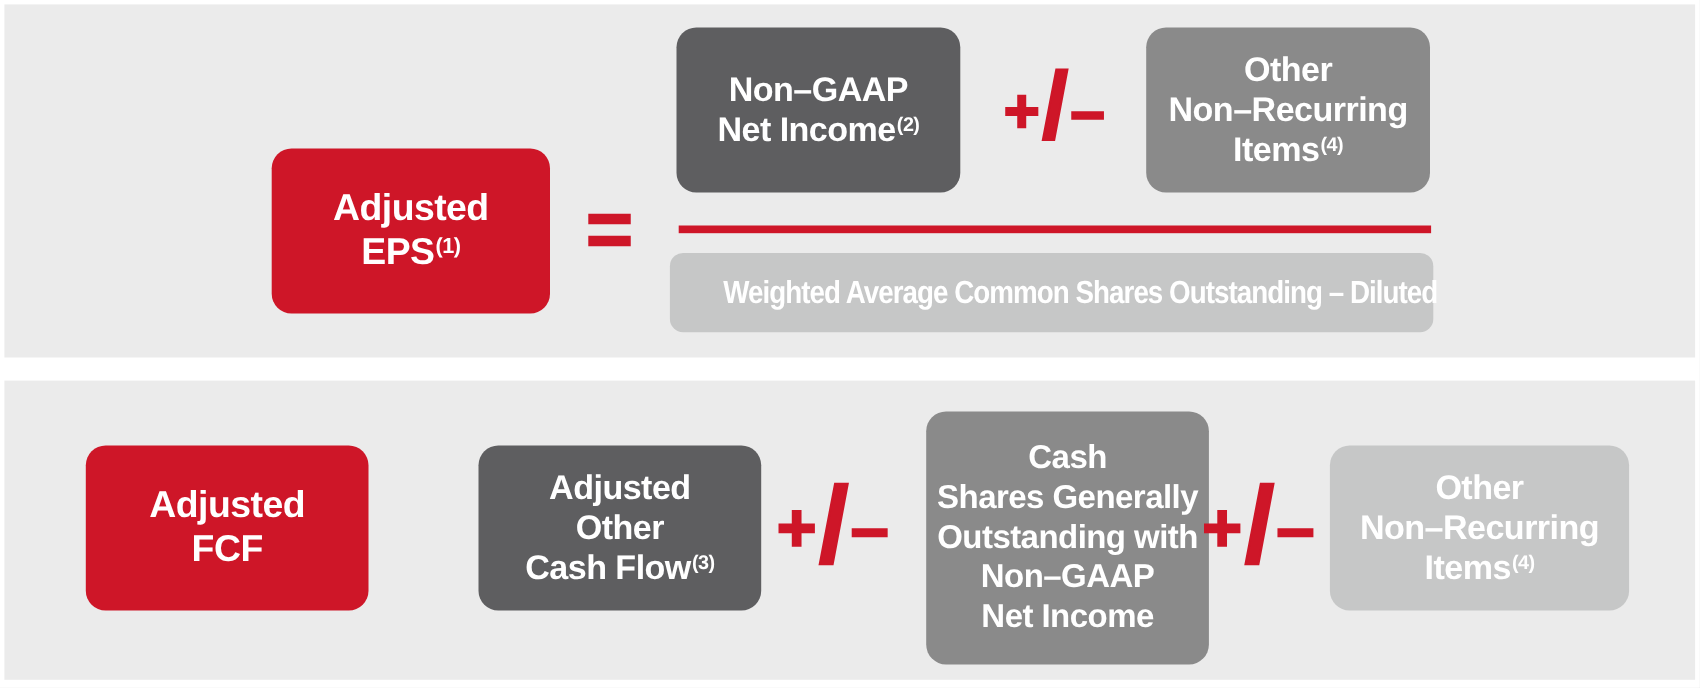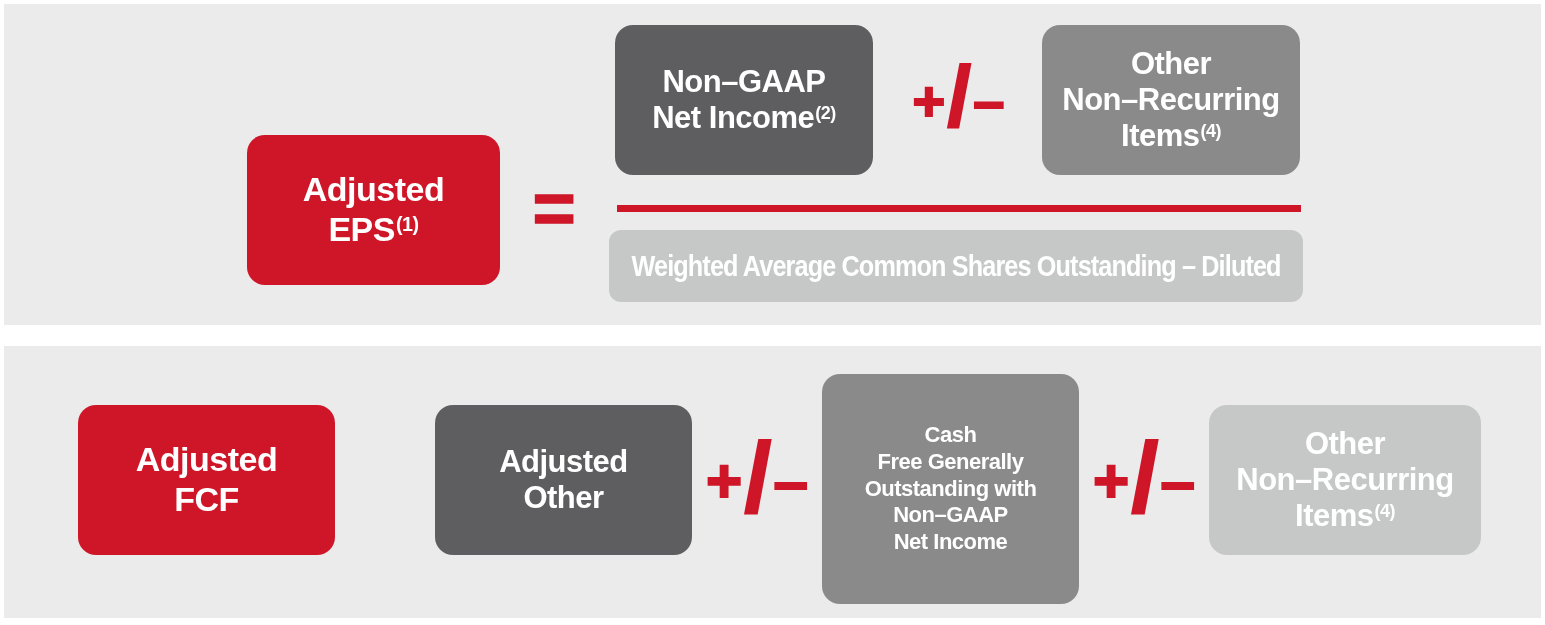--- a/index.html
+++ b/index.html
@@ -29,21 +29,21 @@
     text-align: center;
   }
   .box .ln { line-height: 1.17; white-space: nowrap; }
   .red   { background: #ce1628; }
   .dark  { background: #5e5e60; }
   .mid   { background: #8a8a8a; }
   .light { background: #c6c7c7; }
 
   .f34 { font-size: 34px; }
   .f31 { font-size: 31px; }
-  .f30 { font-size: 22px; }
+  .f30 { font-size: 30px; margin-left: 20px; }
 
   .sup {
     font-size: 0.58em;
     position: relative;
     top: -0.5em;
     margin-left: 1px;
     letter-spacing: -0.5px;
   }
 
   .eq {
@@ -81,21 +81,20 @@
 
   .denom {
     position: absolute;
     left: 605px; top: 226px; width: 694px; height: 72px;
     border-radius: 12px;
     background: #c6c7c7;
     color: #ffffff;
     font-weight: bold;
     display: flex;
     align-items: center;
-    justify-content: center;
   }
   .denom .ln {
     font-size: 29px;
     letter-spacing: -1px;
     white-space: nowrap;
     display: inline-block;
     transform: scaleX(0.87);
   }
 
   
@@ -152,31 +151,32 @@
 <div class="panel" id="panel-bottom">
 
   <div class="box red f34 box-fcf">
     <div class="ln">Adjusted</div>
     <div class="ln">FCF</div>
   </div>
 
   <div class="box dark f31 box-afcf">
     <div class="ln">Adjusted</div>
     <div class="ln">Other</div>
+    <div class="ln"><span>Cash Flow</span><span class="sup">(3)</span></div>
   </div>
 
   <div class="op op-lg op-b1">
     <span class="plus">+</span>
     <span class="slash">/</span>
     <span class="minus">–</span>
   </div>
 
   <div class="box mid f30 box-recon">
     <div class="ln">Cash</div>
-    <div class="ln">Free Generally</div>
+    <div class="ln">Shares Generally</div>
     <div class="ln">Outstanding with</div>
     <div class="ln">Non–GAAP</div>
     <div class="ln">Net Income</div>
   </div>
 
   <div class="op op-lg op-b2">
     <span class="plus">+</span>
     <span class="slash">/</span>
     <span class="minus">–</span>
   </div>

